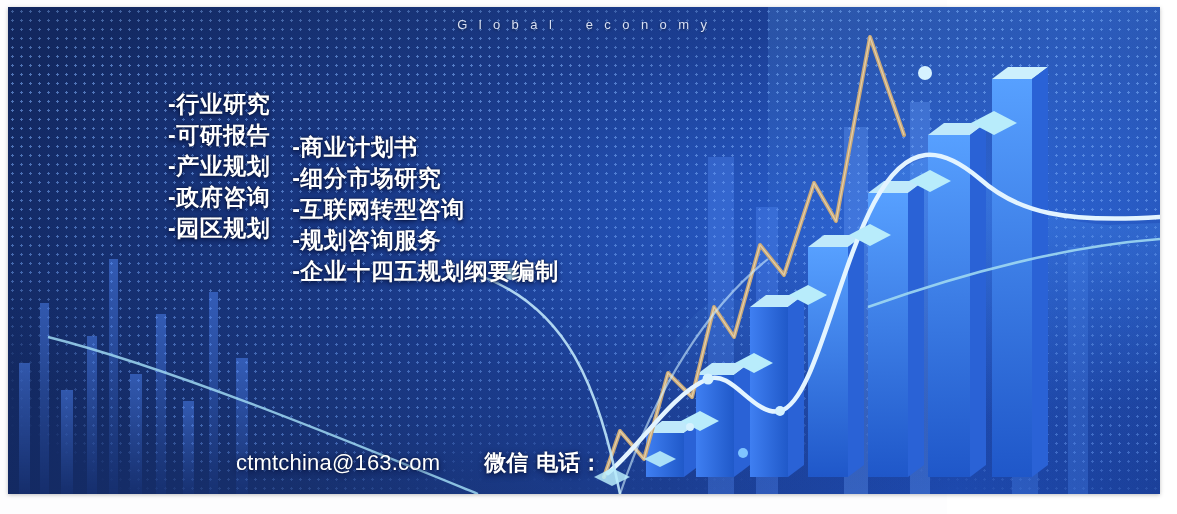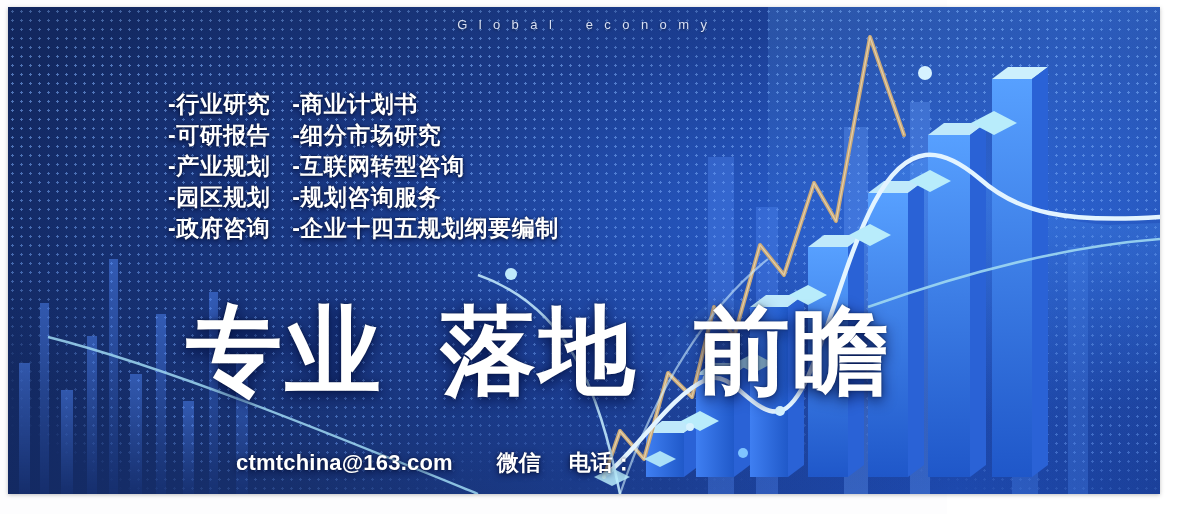--- a/index.html
+++ b/index.html
@@ -68,42 +68,42 @@
   }
 
   
   .lists{position:absolute;left:160px;top:82px;display:flex;}
   .col{display:flex;flex-direction:column;}
   .col .li{
     color:#ffffff;font-size:23px;line-height:31px;font-weight:700;
     letter-spacing:.5px;white-space:nowrap;
     text-shadow:0 2px 5px rgba(0,10,50,.85),0 0 2px rgba(0,0,0,.7);
   }
-  .col-b{margin-left:22px;}
+  .col-b{margin-left:22px;margin-top:43px;}
 
   
   .headline{
     position:absolute;left:178px;top:296px;
     display:flex;align-items:baseline;gap:56px;
     color:#ffffff;font-size:96px;line-height:1;font-weight:700;
     letter-spacing:3px;white-space:nowrap;
     text-shadow:0 4px 14px rgba(0,12,60,.85),0 0 3px rgba(0,0,0,.5);
   }
 
   
   .footer{
     position:absolute;left:182px;top:441px;
     display:flex;align-items:center;white-space:nowrap;
     color:#ffffff;font-size:22px;font-weight:700;
     text-shadow:0 2px 6px rgba(0,10,50,.9),0 0 2px rgba(0,0,0,.6);
   }
   .footer .gap1{display:inline-block;width:46px;}
   .footer .gap2{display:inline-block;width:44px;}
-  .footer .mail{font-weight:700;letter-spacing:.2px;}
-  .footer .wx{display:inline-block;margin-right:28px;}
+  .footer .mail{font-weight:400;letter-spacing:.2px;}
+  .footer .wx{display:inline-block;margin-right:8px;}
 </style>
 </head>
 <body>
 
 <div class="stage">
   <div class="banner">
 
     <div class="dots"></div>
     <div class="dots2"></div>
 
@@ -221,37 +221,32 @@
       </svg>
     </div>
 
     <div class="topstrip">G l o b a l    e c o n o m y</div>
 
     <div class="lists">
       <div class="col col-a">
         <div class="li">-行业研究</div>
         <div class="li">-可研报告</div>
         <div class="li">-产业规划</div>
+        <div class="li">-政府咨询</div>
         <div class="li">-园区规划</div>
-        <div class="li">-政府咨询</div>
       </div>
       <div class="col col-b">
         <div class="li">-商业计划书</div>
         <div class="li">-细分市场研究</div>
         <div class="li">-互联网转型咨询</div>
         <div class="li">-规划咨询服务</div>
         <div class="li">-企业十四五规划纲要编制</div>
       </div>
     </div>
 
-    <div class="headline">
-      <span>专业</span>
-      <span>落地</span>
-      <span>前瞻</span>
-    </div>
 
     <div class="footer">
       <span class="gap1"></span>
       <span class="mail">ctmtchina@163.com</span>
       <span class="gap2"></span>
       <span class="wx">微信</span>
       <span>电话：</span>
     </div>
 
   </div>

